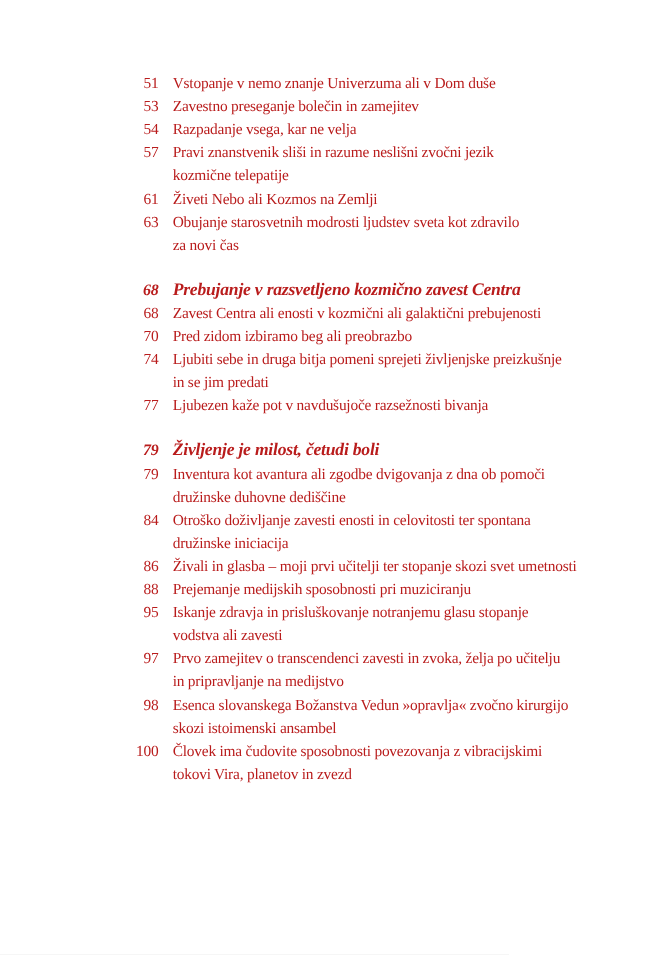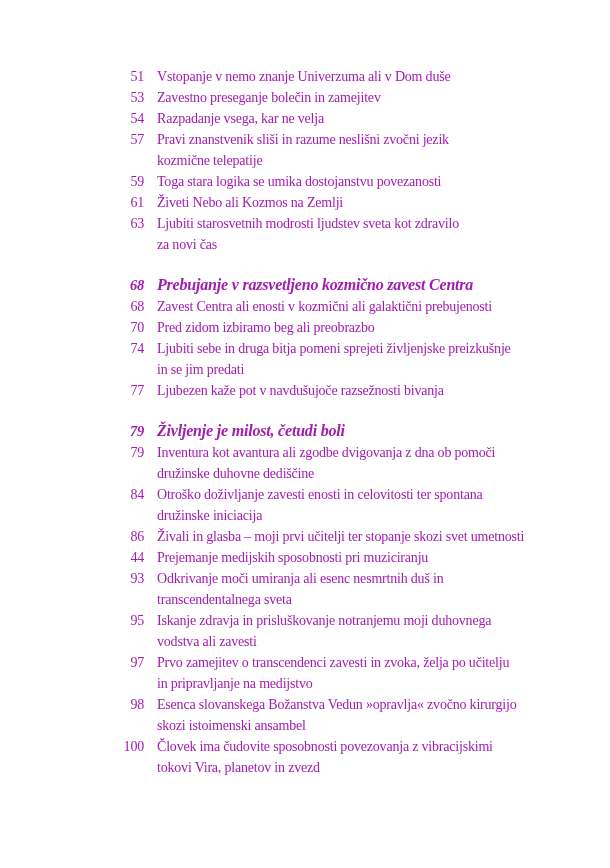--- a/index.html
+++ b/index.html
@@ -4,21 +4,21 @@
 <style>
   * { margin: 0; padding: 0; box-sizing: border-box; }
   html, body { background: #e8e8e8; }
   .page {
     position: relative;
     width: 610px;
     height: 868px;
     background: #ffffff;
     overflow: hidden;
     font-family: "Liberation Serif", serif;
-    color: #a21caf;
+    color: #b91c1c;
   }
   .toc {
     padding: 66px 0 0 112px;
   }
   .toc-section:not(:first-child) {
     margin-top: 19px;
   }
   .toc-row {
     display: flex;
     align-items: baseline;
@@ -64,30 +64,26 @@
         <div class="toc-row">
           <span class="num">54</span>
           <span class="title">Razpadanje vsega, kar ne velja</span>
         </div>
         <div class="toc-row">
           <span class="num">57</span>
           <span class="title">Pravi znanstvenik sliši in razume neslišni zvočni jezik
 kozmične telepatije</span>
         </div>
         <div class="toc-row">
-          <span class="num">59</span>
-          <span class="title">Toga stara logika se umika dostojanstvu povezanosti</span>
-        </div>
-        <div class="toc-row">
           <span class="num">61</span>
           <span class="title">Živeti Nebo ali Kozmos na Zemlji</span>
         </div>
         <div class="toc-row">
           <span class="num">63</span>
-          <span class="title">Ljubiti starosvetnih modrosti ljudstev sveta kot zdravilo
+          <span class="title">Obujanje starosvetnih modrosti ljudstev sveta kot zdravilo
 za novi čas</span>
         </div>
       </section>
       <section class="toc-section">
         <div class="toc-row toc-heading">
           <span class="num">68</span>
           <span class="title">Prebujanje v razsvetljeno kozmično zavest Centra</span>
         </div>
         <div class="toc-row">
           <span class="num">68</span>
@@ -120,31 +116,26 @@
         <div class="toc-row">
           <span class="num">84</span>
           <span class="title">Otroško doživljanje zavesti enosti in celovitosti ter spontana
 družinske iniciacija</span>
         </div>
         <div class="toc-row">
           <span class="num">86</span>
           <span class="title">Živali in glasba – moji prvi učitelji ter stopanje skozi svet umetnosti</span>
         </div>
         <div class="toc-row">
-          <span class="num">44</span>
+          <span class="num">88</span>
           <span class="title">Prejemanje medijskih sposobnosti pri muziciranju</span>
         </div>
         <div class="toc-row">
-          <span class="num">93</span>
-          <span class="title">Odkrivanje moči umiranja ali esenc nesmrtnih duš in
-transcendentalnega sveta</span>
-        </div>
-        <div class="toc-row">
           <span class="num">95</span>
-          <span class="title">Iskanje zdravja in prisluškovanje notranjemu moji duhovnega
+          <span class="title">Iskanje zdravja in prisluškovanje notranjemu glasu stopanje
 vodstva ali zavesti</span>
         </div>
         <div class="toc-row">
           <span class="num">97</span>
           <span class="title">Prvo zamejitev o transcendenci zavesti in zvoka, želja po učitelju
 in pripravljanje na medijstvo</span>
         </div>
         <div class="toc-row">
           <span class="num">98</span>
           <span class="title">Esenca slovanskega Božanstva Vedun »opravlja« zvočno kirurgijo

